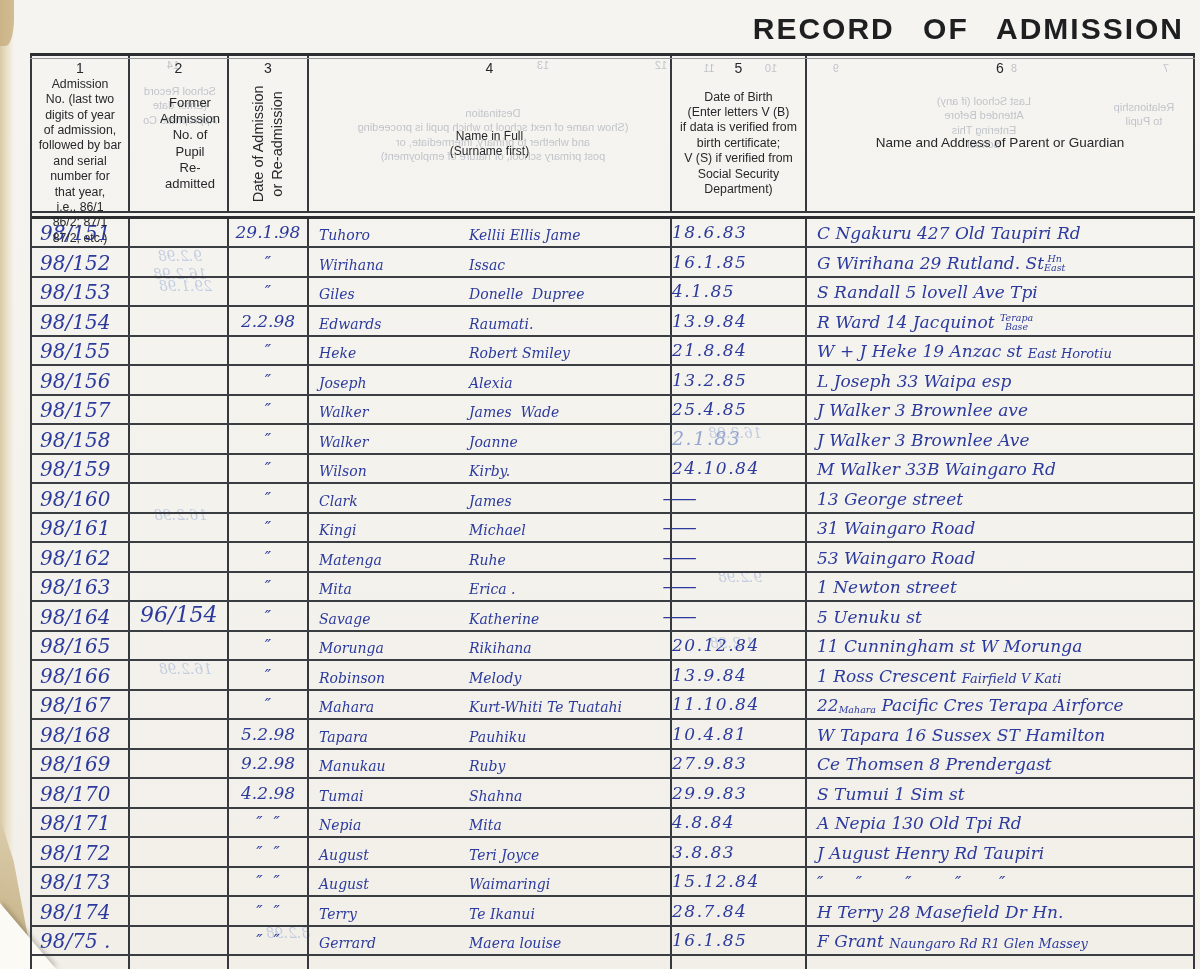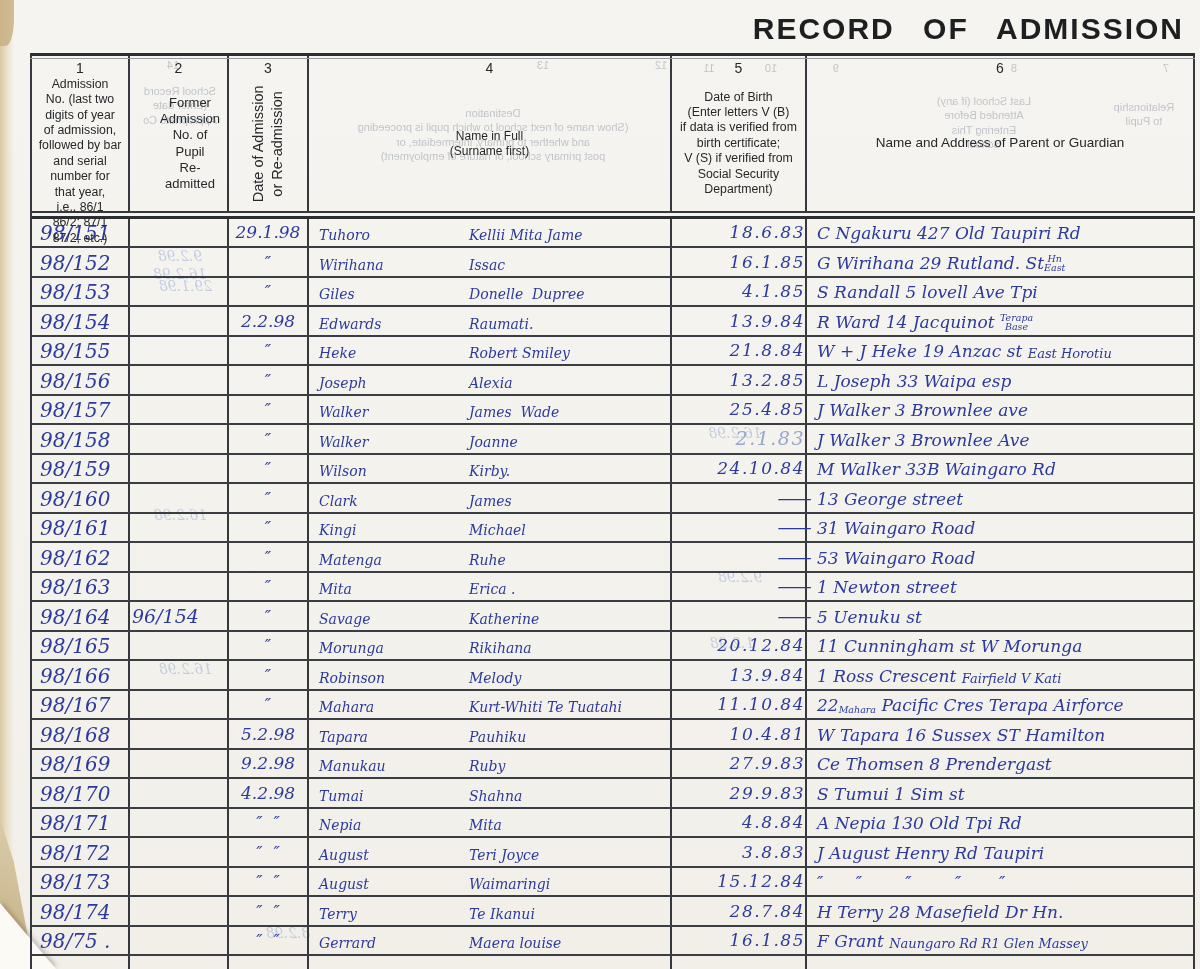--- a/index.html
+++ b/index.html
@@ -46,26 +46,26 @@
   .hlabel{flex:1;display:flex;align-items:center;justify-content:center;
     text-align:center;white-space:pre-line;line-height:1.25;padding:0 2px;}
   .hl1{font-size:12.3px;align-items:flex-start;padding-top:1px;}
   .hl2{font-size:13px;margin-left:23px;} .hl4{font-size:12px;} .hl5{font-size:12.3px;} .hl6{font-size:13.5px;}
   .rot{transform:rotate(-90deg);width:150px;font-size:14.5px;line-height:1.3;
     text-align:center;white-space:pre-line;flex:none;}
   .hc3 .hlabel{overflow:visible;}
   
   .hw{font-family:"DejaVu Serif", serif;font-style:italic;color:var(--ink);line-height:1;}
   .no{font-size:20px;padding:0 0 3px 8px;}
-  .former{font-size:19px;padding:0 0 4px 2px;}
+  .former{font-size:22px;padding:0 0 4px 10px;}
   .adm{font-size:17px;justify-content:center;padding-bottom:5px;white-space:pre;}
   .namec{font-size:14px;padding:0 0 4px 10px;white-space:nowrap;position:relative;z-index:2;}
   .surname{display:inline-block;min-width:150px;}
   .given{white-space:pre;}
-  .dob{font-size:17px;justify-content:flex-end;letter-spacing:1.5px;padding-bottom:5px;white-space:pre;}
+  .dob{font-size:17px;justify-content:flex-start;letter-spacing:1.5px;padding-bottom:5px;white-space:pre;}
   .dob.dash span{display:inline-block;transform:scaleX(2.1);}
   .dob.faded{color:var(--ink-faded);font-size:19px;}
   .guard{font-size:17px;padding:0 0 4px 10px;white-space:nowrap;position:relative;z-index:2;}
   .guard span{white-space:pre;}
   .g-sup{display:inline-block;font-size:9.5px;line-height:.95;white-space:pre-line !important;
     vertical-align:7px;text-align:center;}
   .g-small{font-size:13px;}
 </style>
 </head>
 <body>
@@ -161,21 +161,21 @@
     </div>
   </div>
   <div class="hsep"></div>
   <div class="tbody" id="tbody">
       <div class="row">
     <div class="c w1 hw no">98/151</div>
     <div class="c w2 hw former"></div>
     <div class="c w3 hw adm">29.1.98</div>
     <div class="c w4 hw namec">
       <span class="surname">Tuhoro</span>
-          <span class="given">Kellii Mita Jame</span>
+          <span class="given">Kellii Ellis Jame</span>
     </div>
     <div class="c w5 hw dob"><span>18.6.83</span></div>
     <div class="c w6 hw guard">
           <span>C Ngakuru 427 Old Taupiri Rd</span>
         </div>
   </div>
       <div class="row">
     <div class="c w1 hw no">98/152</div>
     <div class="c w2 hw former"></div>
     <div class="c w3 hw adm">″</div>

